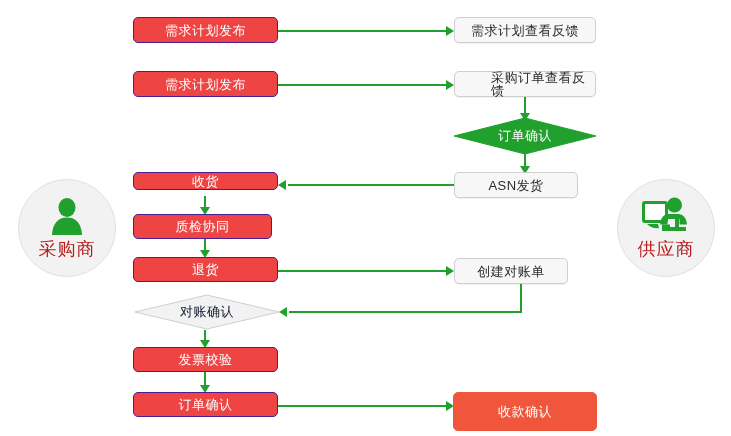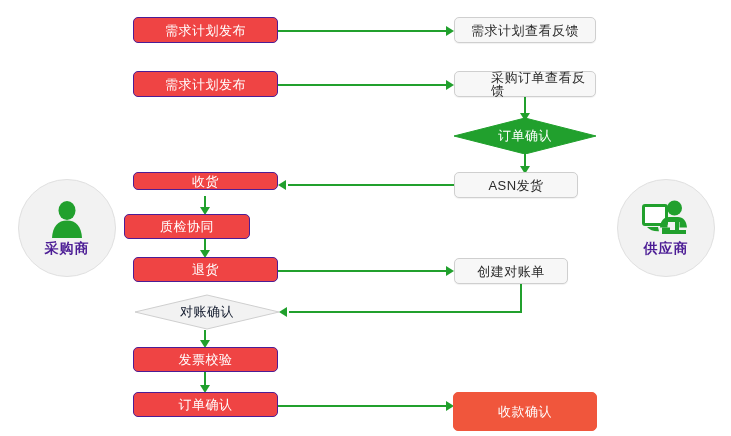--- a/index.html
+++ b/index.html
@@ -118,25 +118,24 @@
   }
   .actor .glyph {
     width: 48px;
     height: 40px;
     display: flex;
     align-items: flex-end;
     justify-content: center;
     margin-bottom: 2px;
   }
   .actor .alabel {
-    font-size: 14px;
-    color: #4c1d95;
+    font-size: 18px;
+    color: #b91c1c;
     letter-spacing: 1px;
     user-select: none;
-    font-weight: bold;
   }
 </style>
 </head>
 <body>
 
 <div id="canvas">
 
   <div class="seg h" style="left:277px; top:30px; width:170px;"></div>
   <div class="arrow right" style="left:446px; top:26px;"></div>
 
@@ -186,21 +185,21 @@
     <svg width="142" height="36" viewBox="0 0 142 36">
       <polygon points="71,0 142,18 71,36 0,18" fill="#21a02d" stroke="#21a02d" stroke-width="1"></polygon>
     </svg>
     <span class="dlabel">订单确认</span>
   </div>
 
   <div class="node gray" style="left:454px; top:172px; width:124px; height:26px;">ASN发货</div>
 
   <div class="node green" style="left:133px; top:172px; width:145px; height:18px;">收货</div>
 
-  <div class="node green" style="left:124px; top:214px; width:126px; height:25px;">质检协同</div>
+  <div class="node green" style="left:133px; top:214px; width:139px; height:25px;">质检协同</div>
 
   <div class="node green" style="left:133px; top:257px; width:145px; height:25px;">退货</div>
 
   <div class="node gray" style="left:454px; top:258px; width:114px; height:26px;">创建对账单</div>
 
   <div class="diamond gray" style="left:134px; top:294px; width:146px; height:36px;">
     <svg width="146" height="36" viewBox="0 0 146 36">
       <polygon points="73,1 145,18 73,35 1,18" fill="#f2f2f2" stroke="#cfcfcf" stroke-width="1"></polygon>
     </svg>
     <span class="dlabel">对账确认</span>

